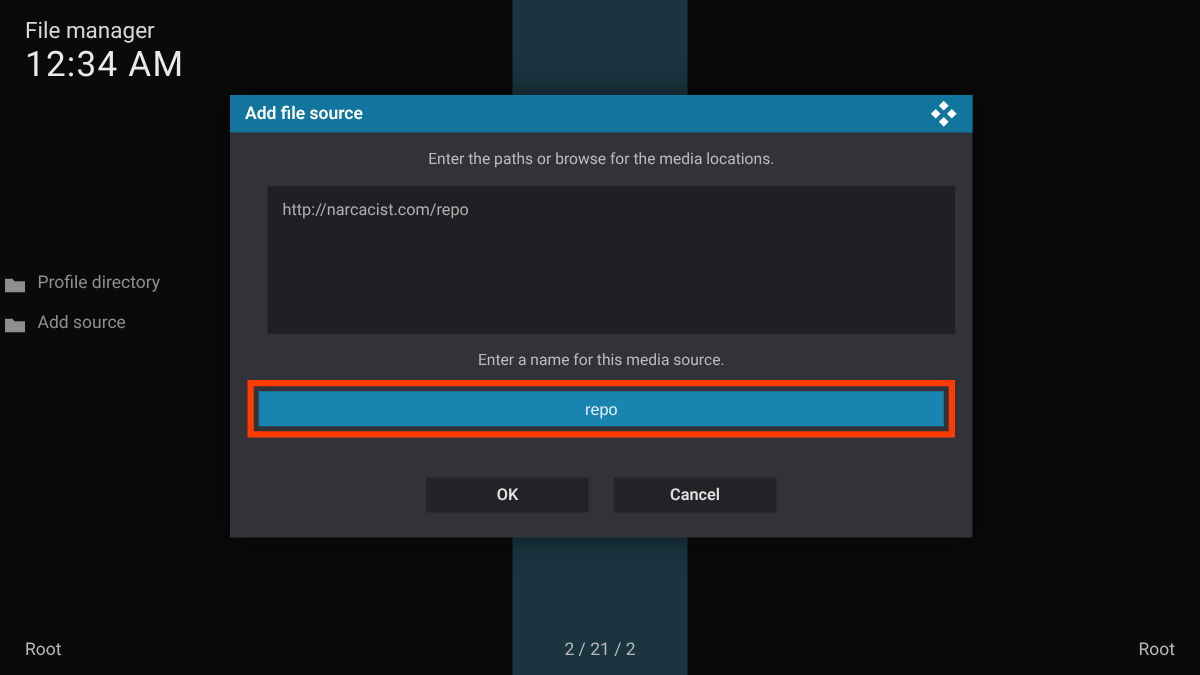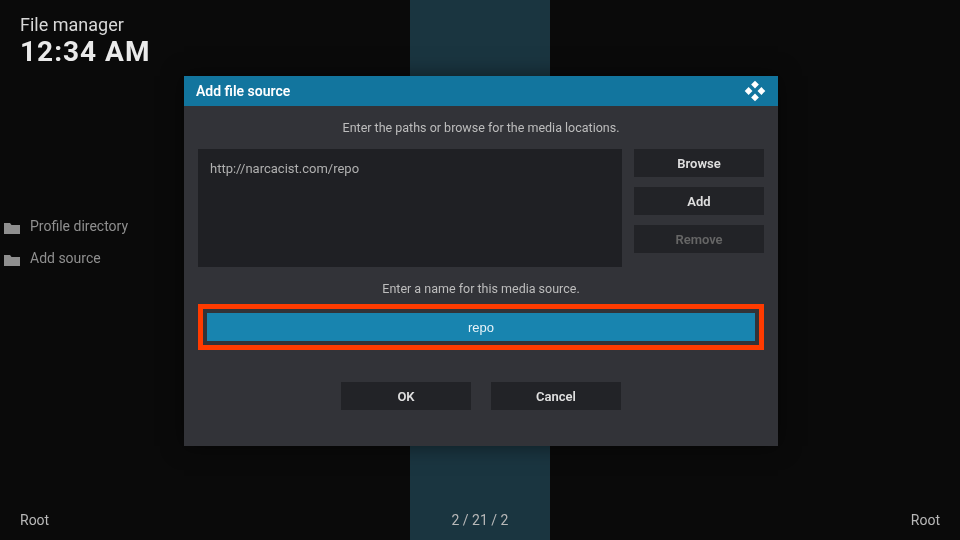--- a/index.html
+++ b/index.html
@@ -26,21 +26,21 @@
     width: 100%;
     height: 50px;
     display: flex;
     justify-content: space-between;
     align-items: flex-start;
     padding: 14px 20px 0 20px;
     z-index: 2;
     flex-direction: column;
   }
   .header-title { font-size: 18px; font-weight: 400; color: #d8d8d8; }
-  .header-time { font-size: 28px; font-weight: 700; color: #eaeaea; letter-spacing: 1px; }
+  .header-time { font-size: 28px; font-weight: 400; color: #eaeaea; letter-spacing: 1px; }
   .left-panel {
     position: absolute;
     left: 0;
     top: 210px;
     z-index: 1;
   }
   .left-item {
     display: flex;
     align-items: flex-end;
     padding: 8px 4px;
@@ -75,23 +75,23 @@
   .dialog-header {
     height: 30px;
     background: #12759e;
     display: flex;
     align-items: center;
     justify-content: space-between;
     padding: 0 12px;
   }
   .dialog-title { color: #fff; font-size: 14px; font-weight: 600; }
   .logo { width: 22px; height: 22px; }
-  .dialog-body { padding: 14px 14px 36px 14px; }
+  .dialog-body { padding: 14px 14px 20px 14px; }
   .caption { text-align: center; font-size: 12.5px; color: #bdbdbd; margin-bottom: 14px; }
-  .path-row { display: flex; gap: 12px; margin-bottom: 14px; }
+  .path-row { display: flex; gap: 12px; margin-bottom: 14px; margin-left: 16px; }
   .path-box {
     flex: 1;
     background: #1f2024;
     padding: 12px 12px;
     min-height: 118px;
     color: #b0b0b0;
     font-size: 13px;
   }
   .side-buttons { width: 130px; display: flex; flex-direction: column; gap: 10px; }
   .side-btn {
@@ -189,25 +189,20 @@
       </svg>
     </span>
   </div>
   <div class="dialog-body">
     <div class="caption">Enter the paths or browse for the media locations.</div>
 
     <div class="path-row">
       <div class="path-box">
         <span>http://narcacist.com/repo</span>
       </div>
-      <div class="side-buttons">
-        <div class="side-btn">Browse</div>
-        <div class="side-btn">Add</div>
-        <div class="side-btn disabled">Remove</div>
-      </div>
     </div>
 
     <div class="caption2">Enter a name for this media source.</div>
 
     <div class="highlight-wrap">
       <input class="name-input" type="text" value="repo" style="">
     </div>
 
     <div class="bottom-buttons">
       <div class="bottom-btn">OK</div>

